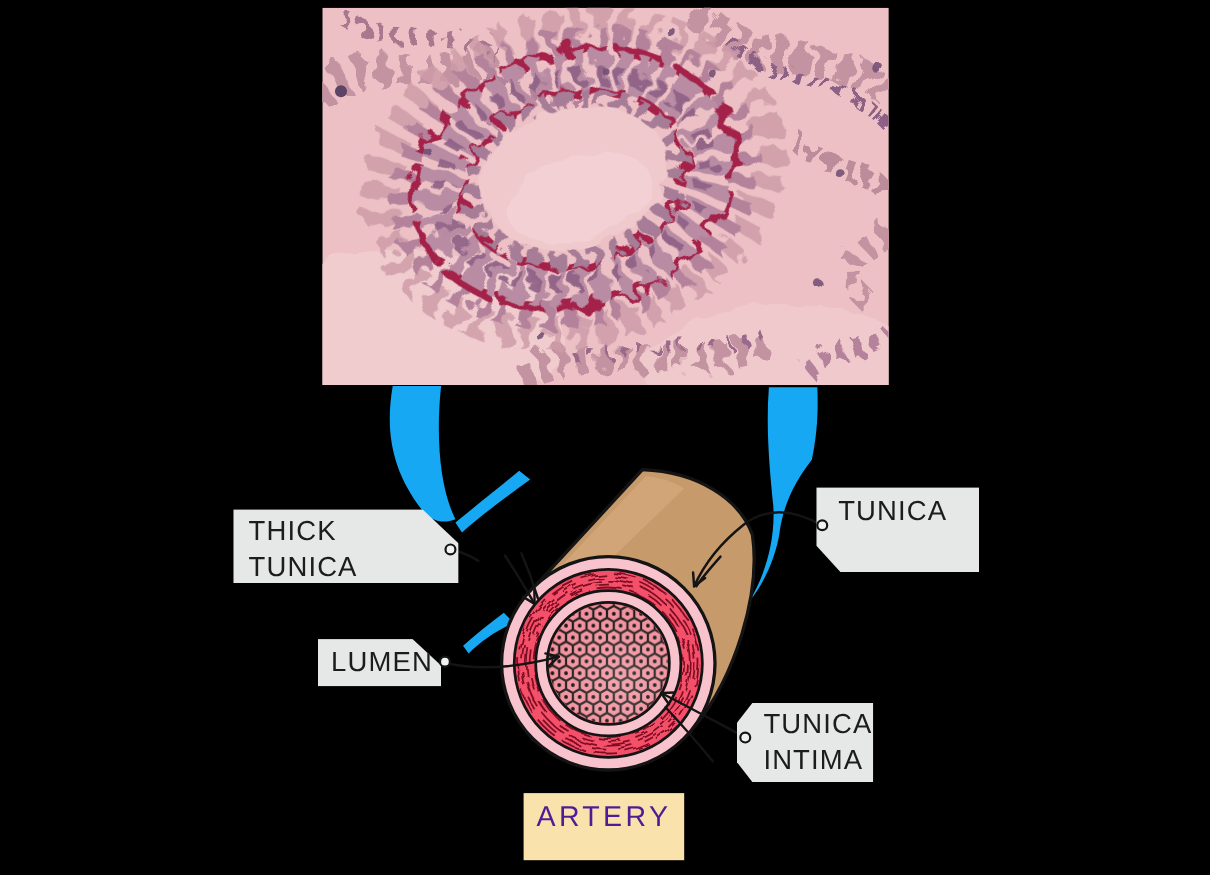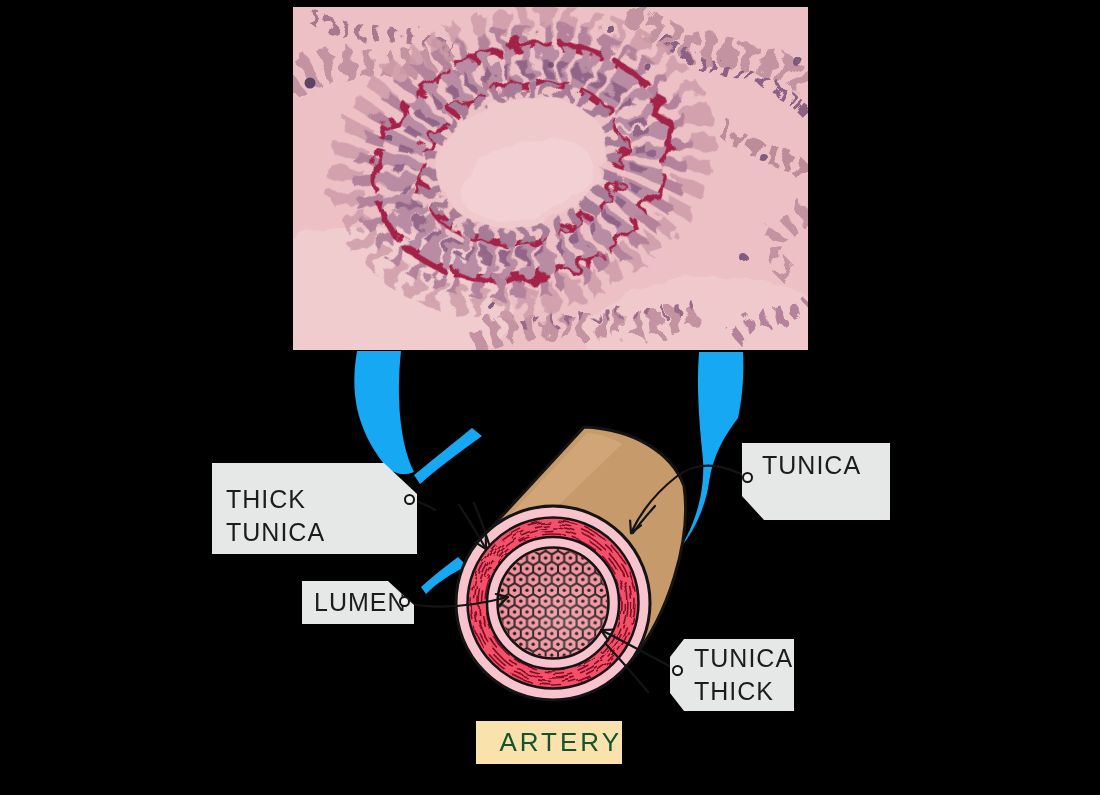--- a/index.html
+++ b/index.html
@@ -4,31 +4,31 @@
 <style>
   html,body{margin:0;padding:0;background:#000;}
   .canvas{position:relative;width:1100px;height:795px;background:#000;overflow:hidden;
           font-family:"Liberation Sans",sans-serif;}
   svg{position:absolute;}
   #micro{left:293px;top:7px;}
   #overlay{left:0;top:0;}
   .tag{position:absolute;background:#E6E8E7;color:#1c1c1c;font-size:25px;letter-spacing:1px;
        line-height:33px;box-sizing:border-box;z-index:2;}
   .tag span{display:block;}
-  .tag-media{left:212px;top:463px;width:205px;height:91px;padding:20px 0 0 14px;
+  .tag-media{left:212px;top:463px;width:205px;height:67px;padding:4px 0 0 14px;
        clip-path:polygon(0 0,172px 0,205px 31px,205px 100%,0 100%);}
   .tag-media .ws{word-spacing:16px;}
   .tag-externa{left:742px;top:443px;width:148px;height:77px;padding:6px 0 0 20px;
        clip-path:polygon(0 0,100% 0,100% 100%,22px 100%,0 53px);}
-  .tag-lumen{left:302px;top:581px;width:112px;height:43px;line-height:42px;padding-left:12px;
+  .tag-lumen{left:289px;top:581px;width:112px;height:43px;line-height:42px;padding-left:12px;
        clip-path:polygon(0 0,86px 0,100% 24px,100% 100%,0 100%);}
   .tag-intima{left:670px;top:639px;width:124px;height:72px;padding:3px 0 0 24px;
        clip-path:polygon(14px 0,100% 0,100% 100%,14px 100%,0 54px,0 18px);}
-  .artery-box{position:absolute;left:476px;top:721px;width:146px;height:43px;background:#FAE2AC;
-       color:#14532d;font-size:26px;letter-spacing:3px;text-align:right;line-height:43px;z-index:2;}
+  .artery-box{position:absolute;left:476px;top:721px;width:146px;height:61px;background:#FAE2AC;
+       color:#4c1d95;font-size:26px;letter-spacing:3px;text-align:center;line-height:43px;z-index:2;}
   .hole{position:absolute;width:7px;height:7px;border:2.5px solid #141414;border-radius:50%;
        background:#F2F2F2;z-index:3;}
   .hole-media{left:404px;top:494px;}
   .hole-externa{left:742px;top:472px;}
   .hole-lumen{left:399px;top:596px;}
   .hole-intima{left:672px;top:665px;}
 </style>
 </head>
 <body>
 
@@ -170,21 +170,21 @@
     <span>MEDIA</span>
   </div>
   <div class="tag tag-externa" style="background: rgb(230, 232, 231);">
     <span>TUNICA</span>
   </div>
   <div class="tag tag-lumen" style="background: rgb(230, 232, 231);">
     <span>LUMEN</span>
   </div>
   <div class="tag tag-intima" style="background: rgb(230, 232, 231);">
     <span>TUNICA</span>
-    <span>THICK</span>
+    <span>INTIMA</span>
   </div>
   <div class="artery-box" style="background: rgb(250, 226, 172);">
     <span>ARTERY</span>
   </div>
 
   <div class="hole hole-media"></div>
   <div class="hole hole-externa"></div>
   <div class="hole hole-lumen"></div>
   <div class="hole hole-intima"></div>
 </div>

